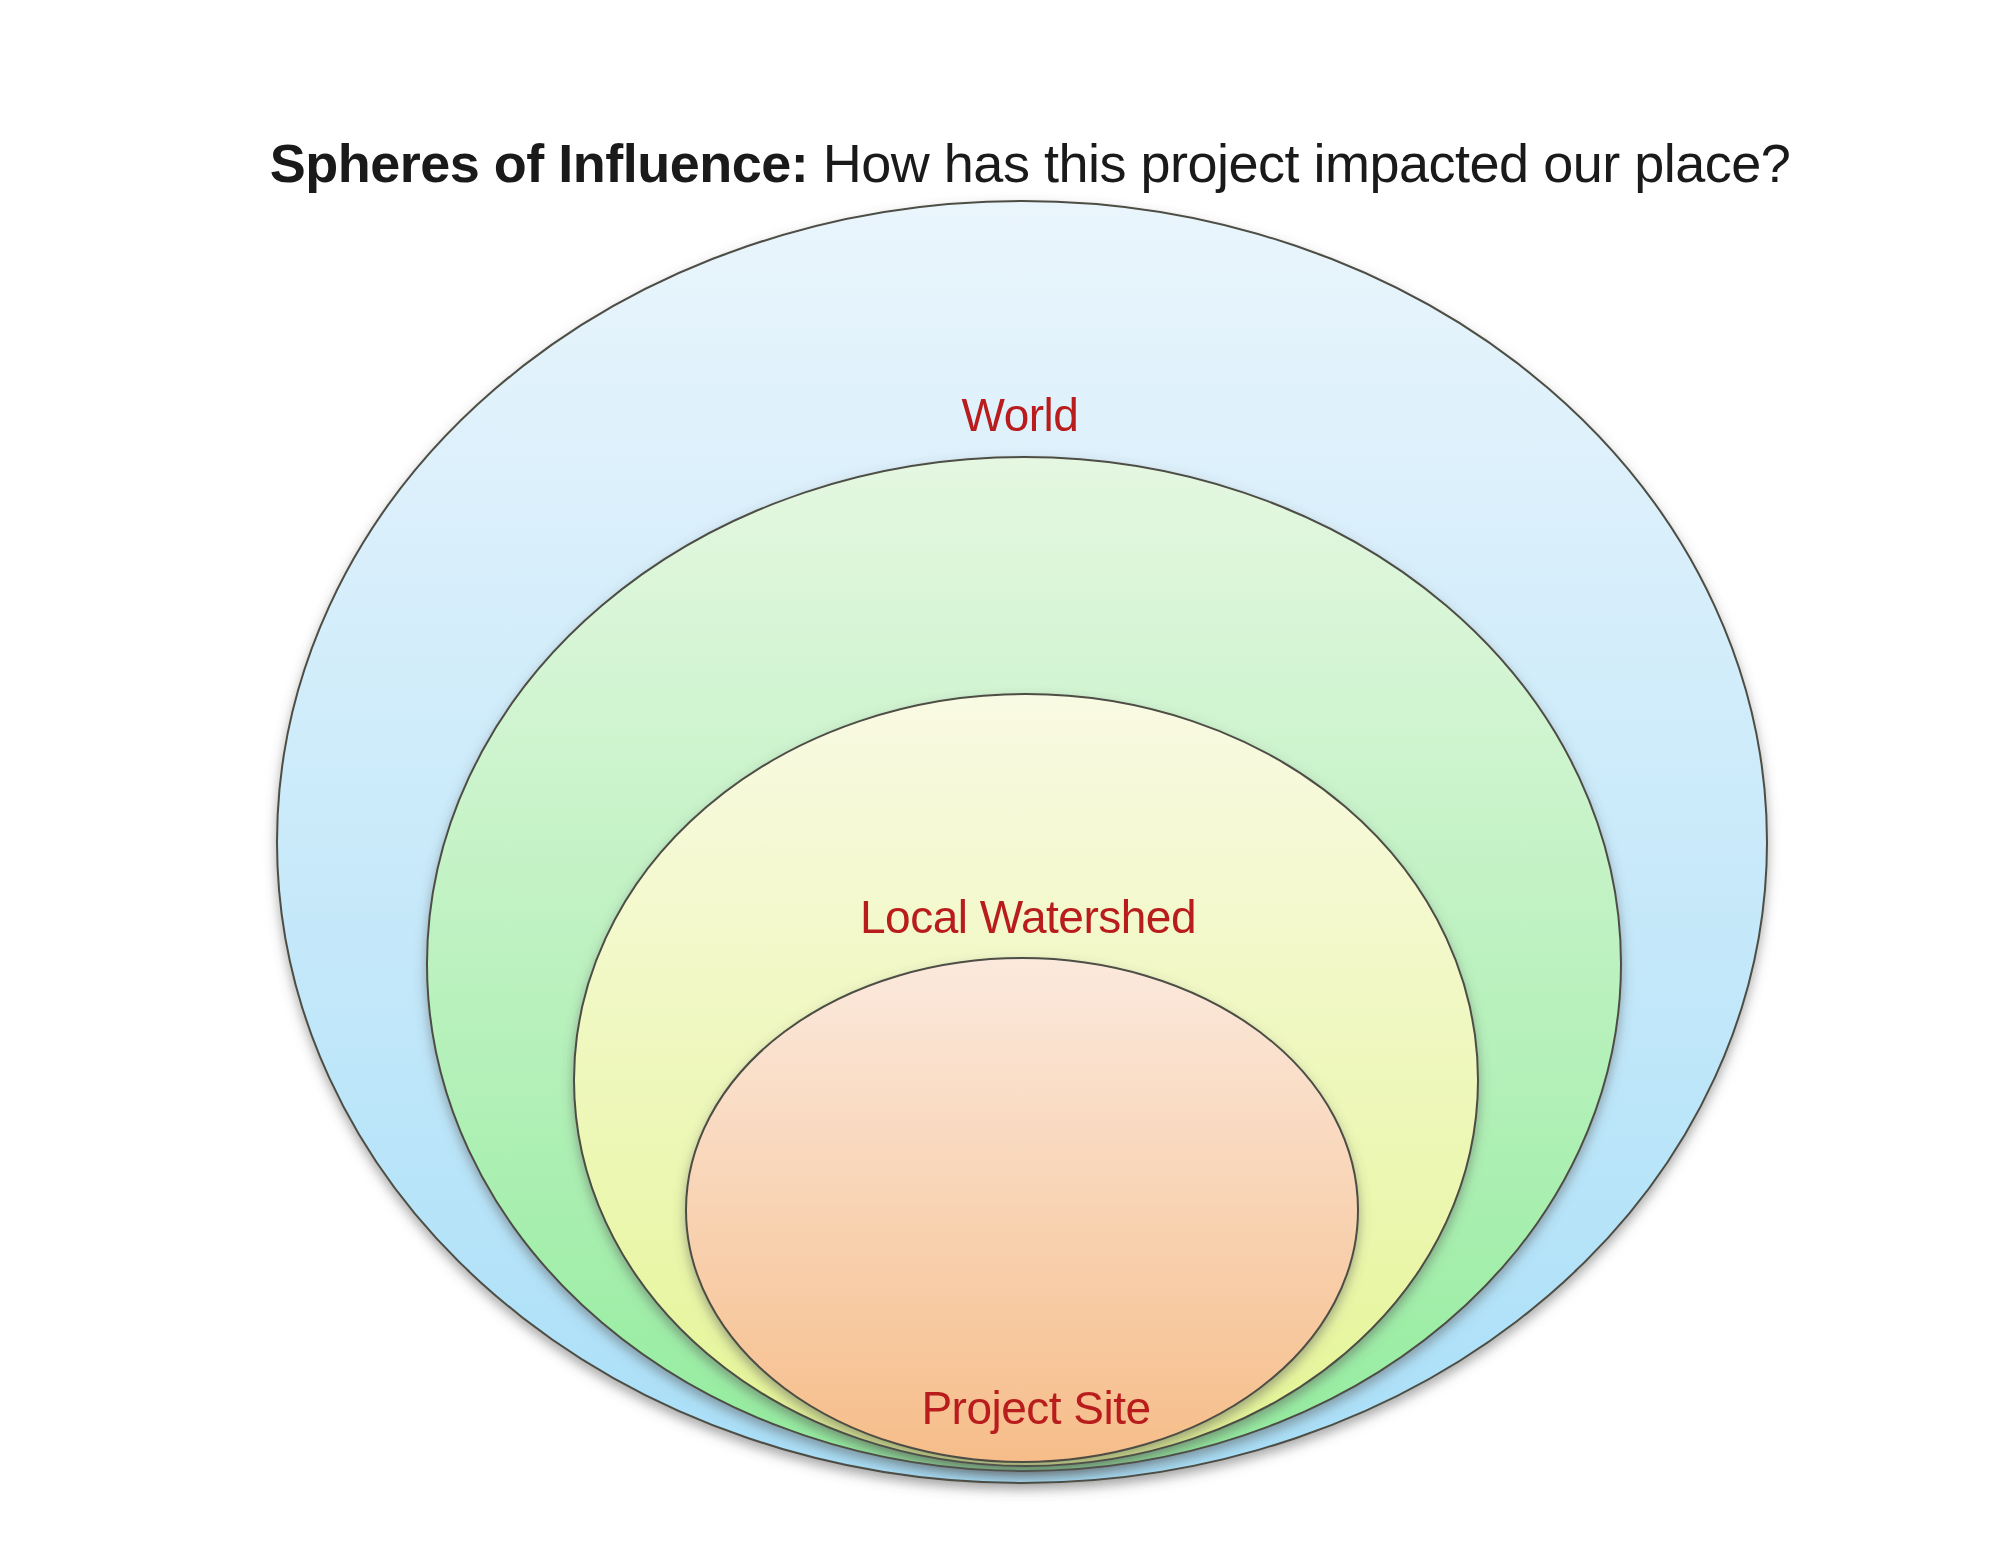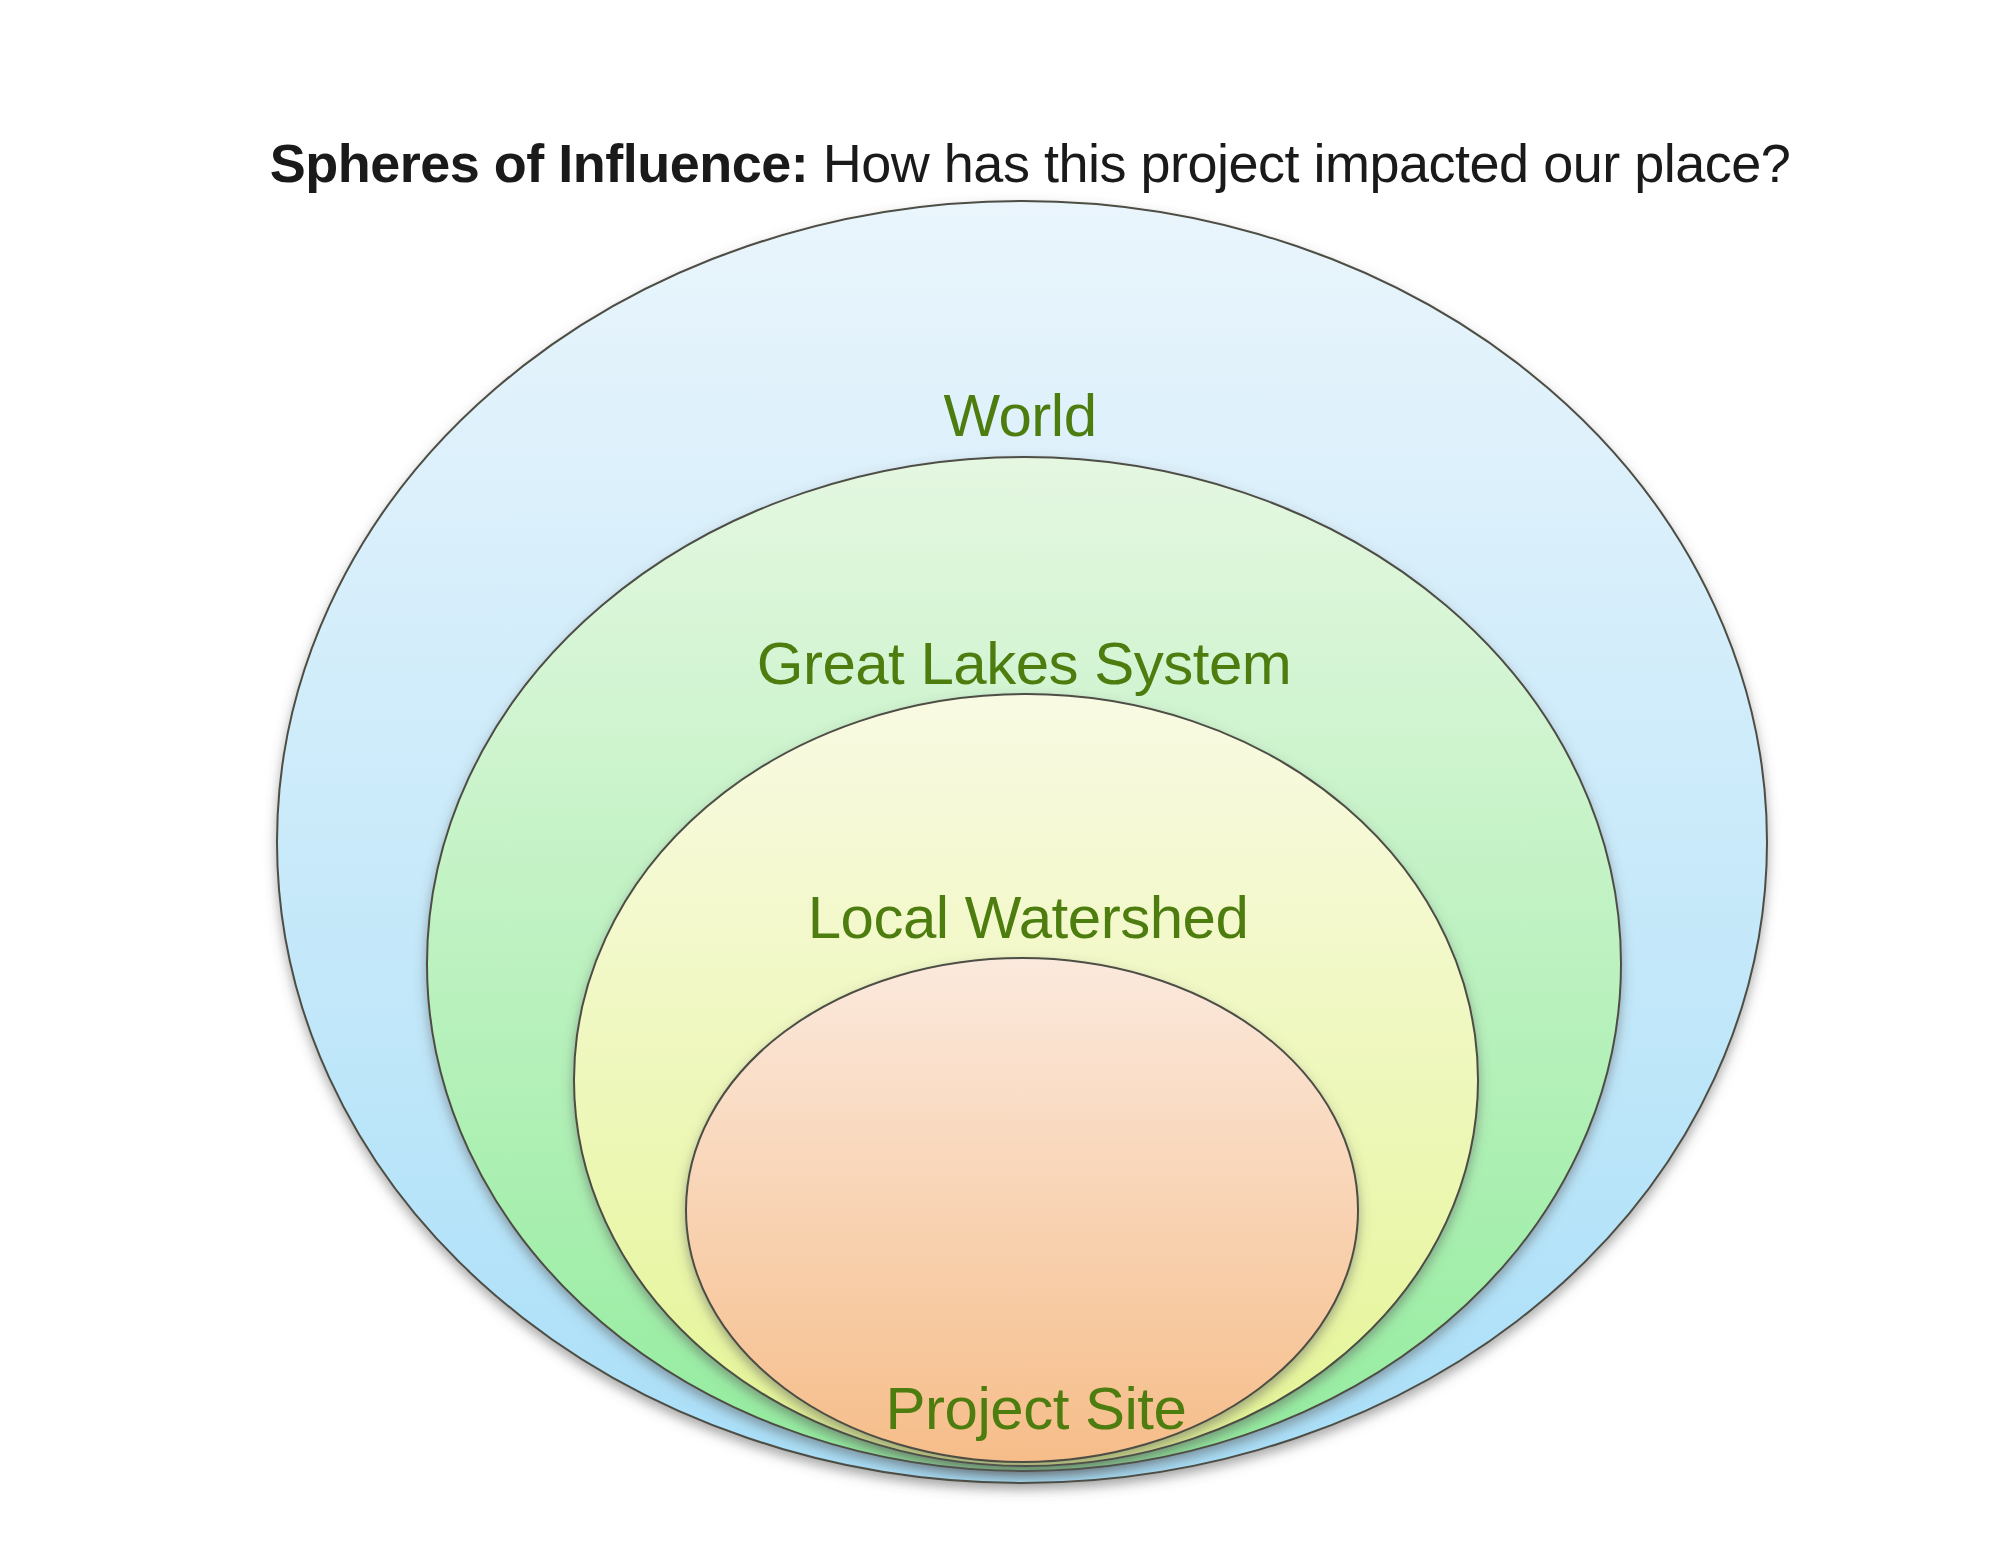--- a/index.html
+++ b/index.html
@@ -34,23 +34,23 @@
     top: 0;
     left: 0;
   }
   .ring {
     stroke-width: 2;
   }
   .ring-label {
     position: absolute;
     transform: translate(-50%, -50%);
     white-space: nowrap;
-    font-size: 60px;
+    font-size: 46px;
     letter-spacing: -0.5px;
-    color: #4d7c0f;
+    color: #b91c1c;
   }
   .lbl-world      { left: 1020px; top: 415px;  }
   .lbl-greatlakes { left: 1024px; top: 663px;  }
   .lbl-watershed  { left: 1028px; top: 917px;  }
   .lbl-project    { left: 1036px; top: 1408px; }
 </style>
 </head>
 <body>
 
 <div class="page">
@@ -82,17 +82,16 @@
       </linearGradient>
     </defs>
 
     <ellipse class="ring" cx="1022" cy="842" rx="745" ry="641" fill="url(#grad-world)" filter="url(#soft-shadow)" stroke="#4d4e44"></ellipse>
     <ellipse class="ring" cx="1024" cy="964" rx="597" ry="507" fill="url(#grad-greatlakes)" filter="url(#soft-shadow)" stroke="#4d4e44"></ellipse>
     <ellipse class="ring" cx="1026" cy="1080" rx="452" ry="386" fill="url(#grad-watershed)" filter="url(#soft-shadow)" stroke="#4d4e44"></ellipse>
     <ellipse class="ring" cx="1022" cy="1210" rx="336" ry="252" fill="url(#grad-project)" filter="url(#soft-shadow)" stroke="#4d4e44"></ellipse>
   </svg>
 
   <div class="ring-label lbl-world">World</div>
-  <div class="ring-label lbl-greatlakes">Great Lakes System</div>
   <div class="ring-label lbl-watershed">Local Watershed</div>
   <div class="ring-label lbl-project">Project Site</div>
 
 </div>
 
 </body></html>

